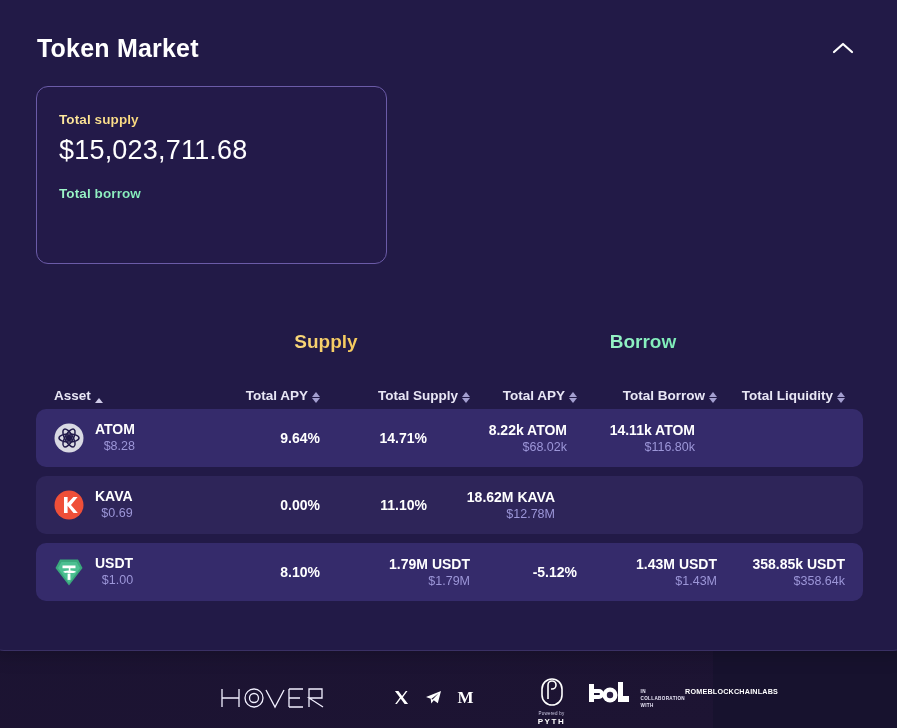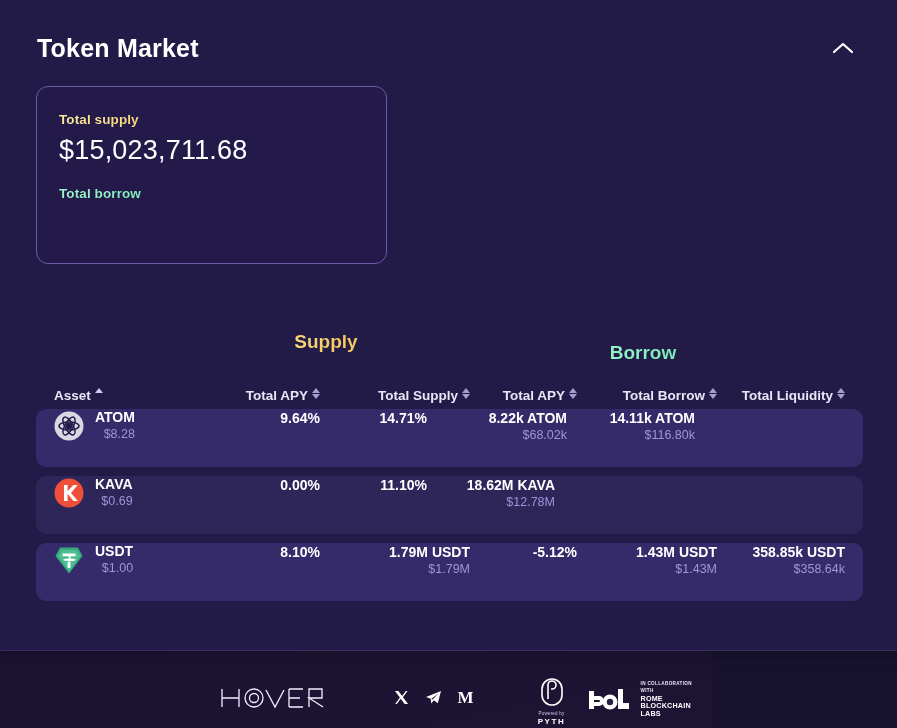--- a/index.html
+++ b/index.html
@@ -132,40 +132,39 @@
     background-clip: text;
     color: transparent;
   }
   .section-title.borrow {
     left: 527px;
     width: 230px;
     background: linear-gradient(90deg,#b6fbd9 0%, #84eebc 55%, #6ae6ab 100%);
     -webkit-background-clip: text;
     background-clip: text;
     color: transparent;
-    margin-top: 11px;
   }
 
   
   .table {
     position: absolute;
     left: 35px;
     top: 380px;
     width: 827px;
   }
 
   .thead {
     display: flex;
     align-items: center;
     height: 28px;
     padding: 0 18px 0 18px;
   }
   .th {
     display: flex;
-    align-items: flex-start;
+    align-items: flex-end;
     justify-content: flex-end;
     gap: 4px;
     font-size: 13.5px;
     font-weight: 700;
     color: #e8e6f5;
     cursor: pointer;
     white-space: nowrap;
   }
   .th.asset { justify-content: flex-start; }
 
@@ -183,21 +182,21 @@
   
   .c-asset     { width: 166px; }
   .c-sapy      { width: 100px; }
   .c-ssupply   { width: 150px; }
   .c-bapy      { width: 107px; }
   .c-bborrow   { width: 140px; }
   .c-bliq      { width: 128px; }
 
   .row {
     display: flex;
-    align-items: flex-start;
+    align-items: center;
     height: 58px;
     margin-bottom: 9px;
     padding: 0 18px;
     border-radius: 10px;
     background: #342a68;
     cursor: pointer;
   }
   .row:nth-child(odd)  { background: #352b6b; }
   .row:nth-child(even) { background: #2e2559; }
 
@@ -273,21 +272,21 @@
     position: absolute; left: 325px; top: 5px;
     width: 56px; text-align: center; cursor: pointer;
   }
   .pyth-sub1 { font-size: 4.5px; color: #cfcbe6; letter-spacing: .2px; line-height: 6px; }
   .pyth-sub2 { font-size: 8px; color: #ffffff; letter-spacing: 1.6px; font-weight: 700; line-height: 9px; }
 
   .rbl {
     position: absolute; left: 388px; top: 8px;
     display: flex; align-items: flex-end; gap: 6px; cursor: pointer;
   }
-  .rbl-right { display: flex; flex-direction: column; }
+  .rbl-right { display: flex; flex-direction: row; }
   .rbl-collab {
     font-size: 4.6px; color: #e9e6f7; letter-spacing: .35px;
     font-weight: 700; line-height: 7px; margin-bottom: 1px;
   }
   .rbl-name {
     font-size: 7.2px; color: #ffffff; font-weight: 700;
     line-height: 7.6px; letter-spacing: .2px;
   }
 </style>
 </head>

